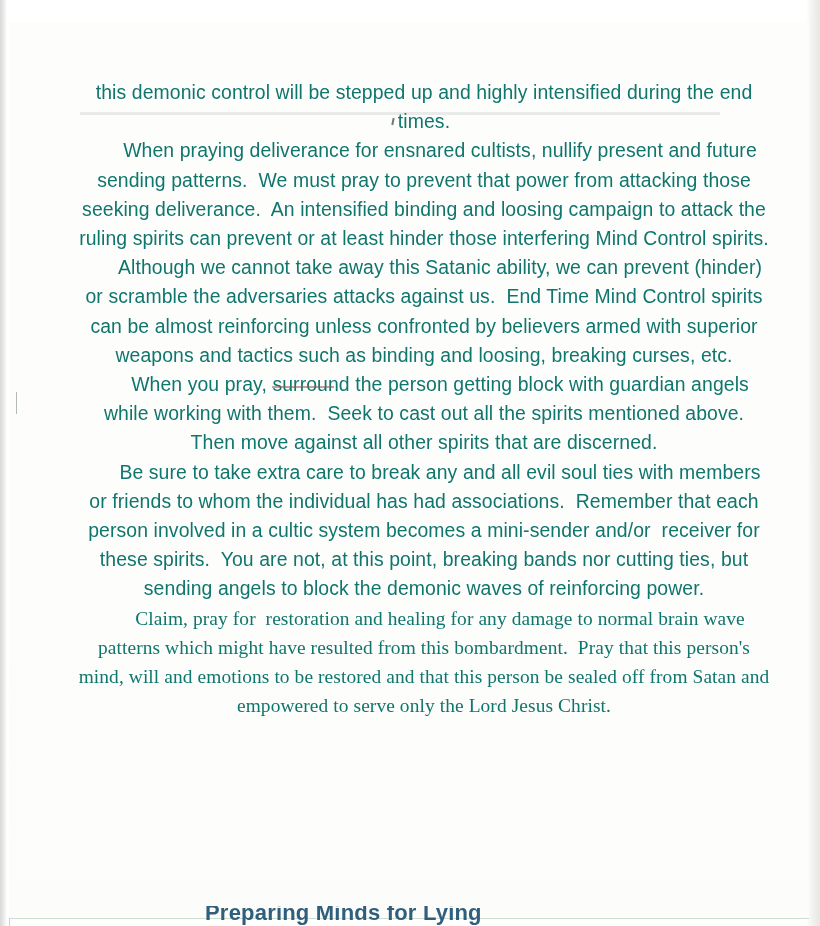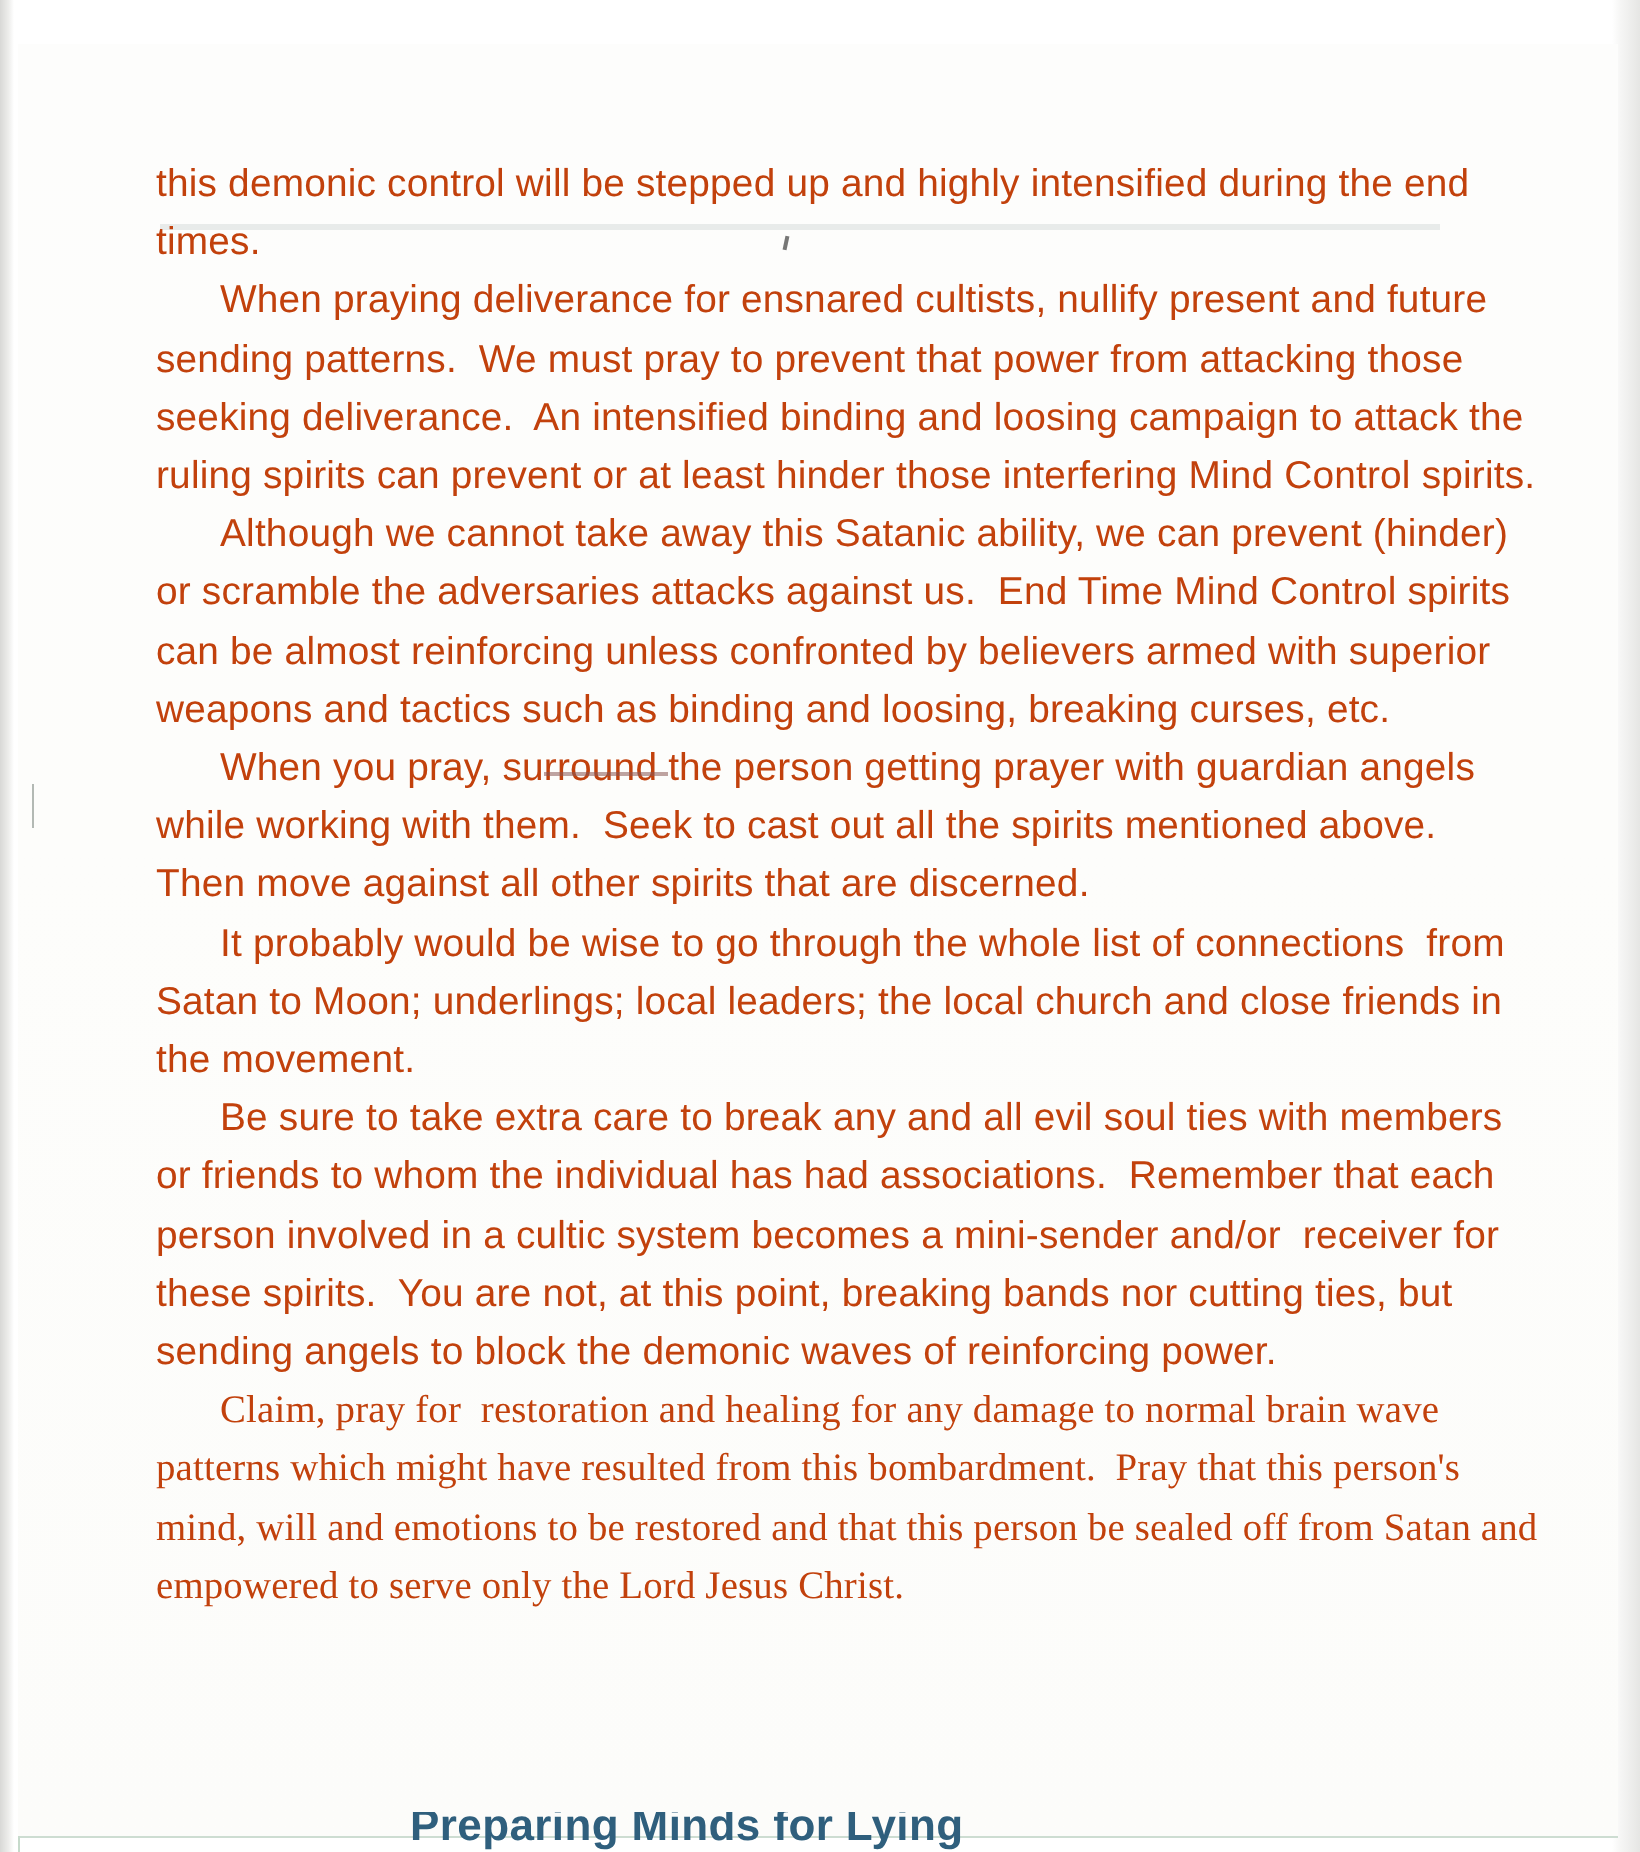--- a/index.html
+++ b/index.html
@@ -87,22 +87,23 @@
     left: 78px;
     top: 78px;
     width: 692px;
   }
 
   p.para {
     margin: 0;
     font-size: 19.4px;
     line-height: 29.2px;
     letter-spacing: .1px;
-    color: #c2410c;
+    color: #0f766e;
     white-space: pre-wrap;
+    text-align: center;
   }
   p.para.indent {
     text-indent: 32px;
   }
 
   
   .ink-a { color: #25604f; }
   .ink-b { color: #2f5d86; }
   .ink-c { color: #2d5f49; }
   .ink-d { color: #355f93; }
@@ -180,22 +181,21 @@
   <div class="scan-tint"></div>
 
   <div class="scan-streak"></div>
   <div class="stray-mark-1"></div>
   <div class="stray-mark-2"></div>
 
   <div id="text-body">
     <p class="para ink-a">this demonic control will be stepped up and highly intensified during the end times.</p>
     <p class="para indent ink-b">When praying deliverance for ensnared cultists, nullify present and future sending patterns.  We must pray to prevent that power from attacking those seeking deliverance.  An intensified binding and loosing campaign to attack the ruling spirits can prevent or at least hinder those interfering Mind Control spirits.</p>
     <p class="para indent ink-c">Although we cannot take away this Satanic ability, we can prevent (hinder) or scramble the adversaries attacks against us.  End Time Mind Control spirits can be almost reinforcing unless confronted by believers armed with superior weapons and tactics such as binding and loosing, breaking curses, etc.</p>
-    <p class="para indent ink-d">When you pray, surround the person getting prayer with guardian angels while working with them.  Seek to cast out all the spirits mentioned above.  Then move against all other spirits that are discerned.</p>
-    <p class="para indent ink-e">It probably would be wise to go through the whole list of connections  from Satan to Moon; underlings; local leaders; the local church and close friends in the movement.</p>
+    <p class="para indent ink-d">When you pray, surround the person getting block with guardian angels while working with them.  Seek to cast out all the spirits mentioned above.  Then move against all other spirits that are discerned.</p>
     <p class="para indent ink-f">Be sure to take extra care to break any and all evil soul ties with members or friends to whom the individual has had associations.  Remember that each person involved in a cultic system becomes a mini-sender and/or  receiver for these spirits.  You are not, at this point, breaking bands nor cutting ties, but sending angels to block the demonic waves of reinforcing power.</p>
     <p class="para indent ink-g">Claim, pray for  restoration and healing for any damage to normal brain wave patterns which might have resulted from this bombardment.  Pray that this person's mind, will and emotions to be restored and that this person be sealed off from Satan and empowered to serve only the Lord Jesus Christ.</p>
   </div>
 
   <div class="smudge-underline"></div>
 
   <div class="bottom-heading">
     <span>Preparing Minds for Lying</span>
   </div>
 

